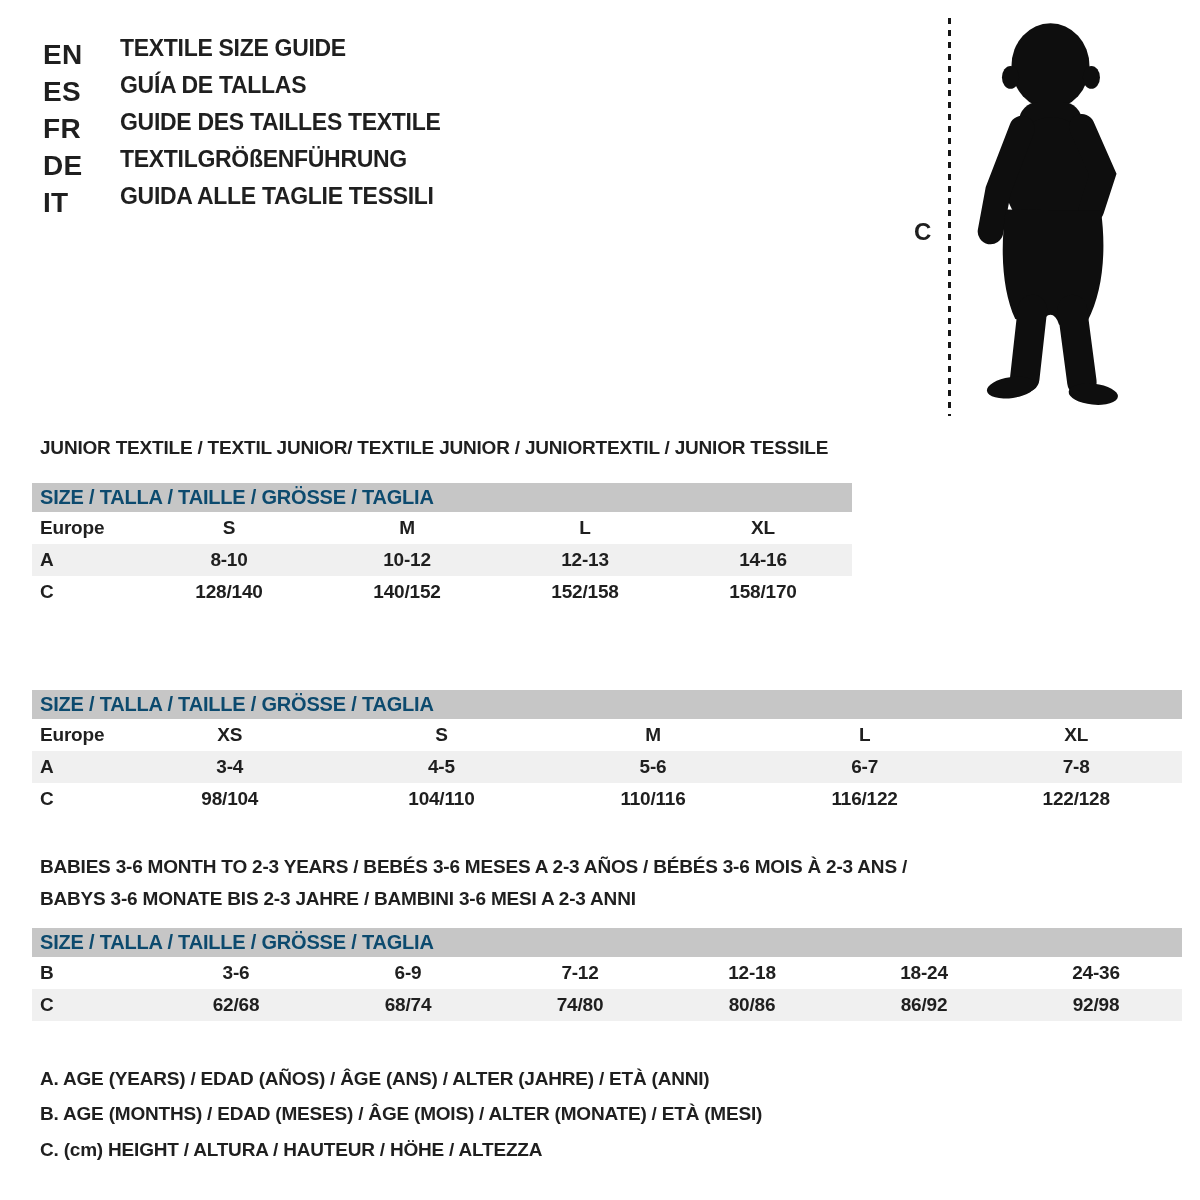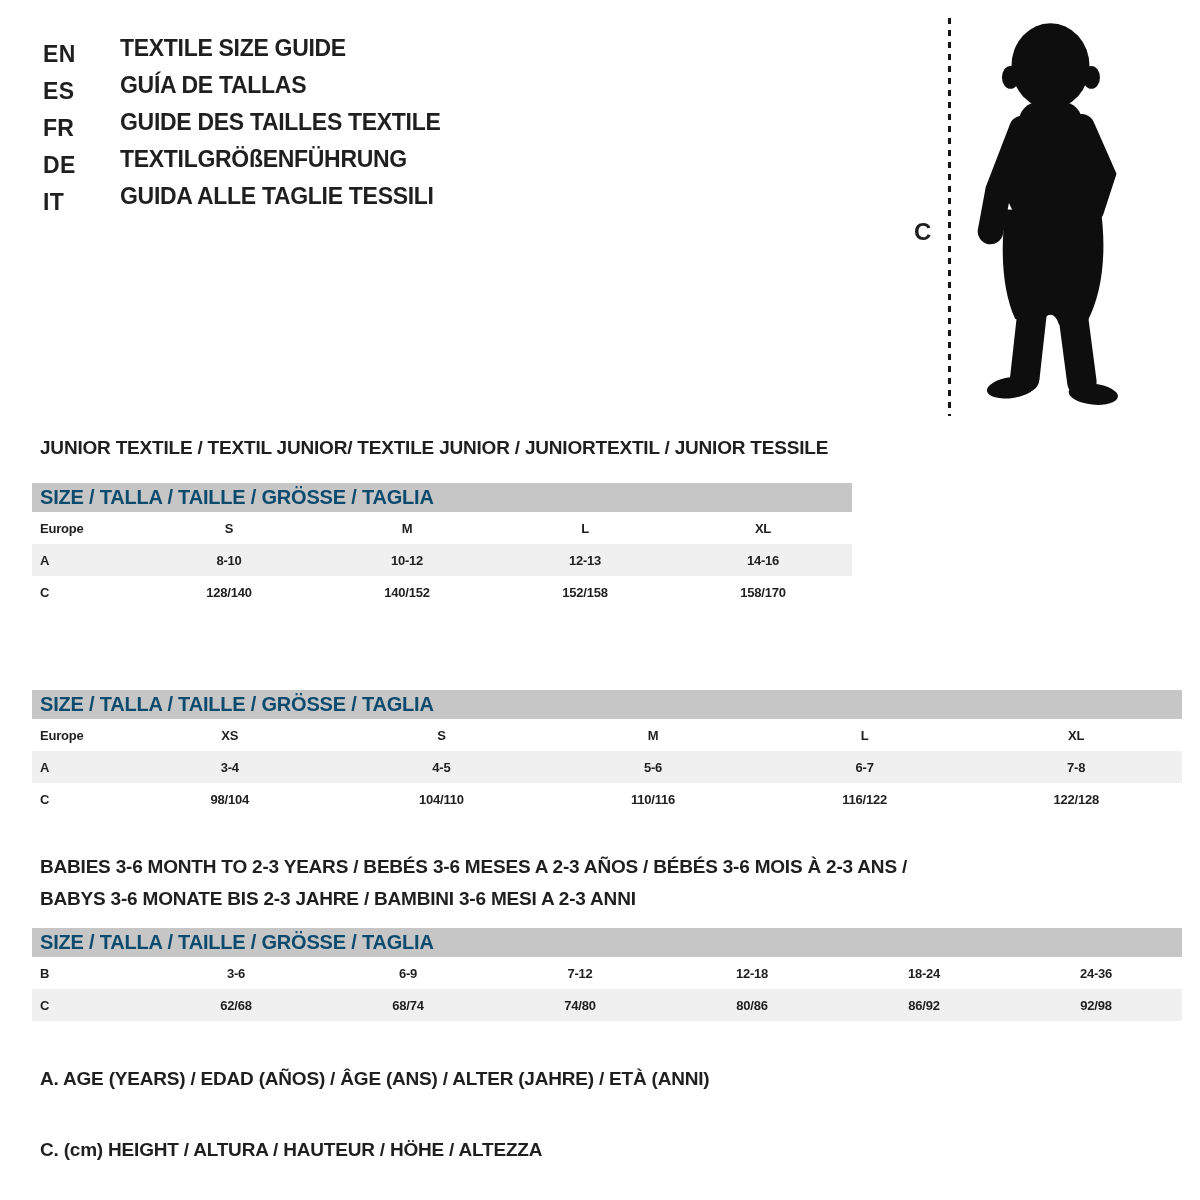--- a/index.html
+++ b/index.html
@@ -10,21 +10,21 @@
     font-family:"Liberation Sans",sans-serif;
     font-weight:700;
     color:#1f1f1f;
     overflow:hidden;
   }
   .abs{position:absolute;}
 
   
   .lang-list{left:43px;top:30px;}
   .lang-row{display:flex;height:37px;align-items:center;}
-  .lang-code{width:77px;font-size:23px;letter-spacing:.3px;margin-top:12px;}
+  .lang-code{width:77px;font-size:28px;letter-spacing:.3px;margin-top:12px;}
   .lang-title{font-size:23px;letter-spacing:-.3px;white-space:nowrap;}
 
   
   .measure-line{
     left:948px;top:18px;width:3px;height:398px;
     background:repeating-linear-gradient(to bottom,#161616 0 6px,transparent 6px 12px);
   }
   .measure-label{left:914px;top:218px;font-size:24px;}
   .figure-svg{left:962px;top:10px;}
 
@@ -41,21 +41,21 @@
   #junior-table{left:32px;top:483px;width:820px;}
   #children-table{left:32px;top:690px;width:1150px;}
   #babies-table{left:32px;top:928px;width:1150px;}
   .size-bar{
     background:#c6c6c6;height:29px;line-height:29px;
     padding-left:8px;font-size:20px;color:#0c4a6e;letter-spacing:-.2px;
     box-sizing:border-box;
   }
   table.size-table{border-collapse:collapse;table-layout:fixed;width:100%;}
   table.size-table td{
-    height:32px;font-size:13px;text-align:center;padding:0;
+    height:32px;font-size:19px;text-align:center;padding:0;
     letter-spacing:-.2px;white-space:nowrap;
   }
   table.size-table td.row-label{text-align:left;padding-left:8px;}
   table.size-table tr:nth-child(2){background:#f0f0f0;}
 
   
   .legend-line{left:40px;font-size:19px;letter-spacing:-.2px;white-space:nowrap;}
   #legend-a{top:1068px;}
   #legend-b{top:1103px;}
   #legend-c{top:1139px;}
@@ -224,15 +224,16 @@
         <td>74/80</td>
         <td>80/86</td>
         <td>86/92</td>
         <td>92/98</td>
       </tr>
     </tbody>
       </table>
   </div>
 
   <div class="abs legend-line" id="legend-a">A. AGE (YEARS) / EDAD (AÑOS) / ÂGE (ANS) / ALTER (JAHRE) / ETÀ (ANNI)</div>
+  <div class="abs legend-line" id="legend-b">B. AGE (MONTHS) / EDAD (MESES) / ÂGE (MOIS) / ALTER (MONATE) / ETÀ (MESI)</div>
   <div class="abs legend-line" id="legend-c">C. (cm) HEIGHT / ALTURA / HAUTEUR / HÖHE / ALTEZZA</div>
 
 </div>
 
 </body></html>

